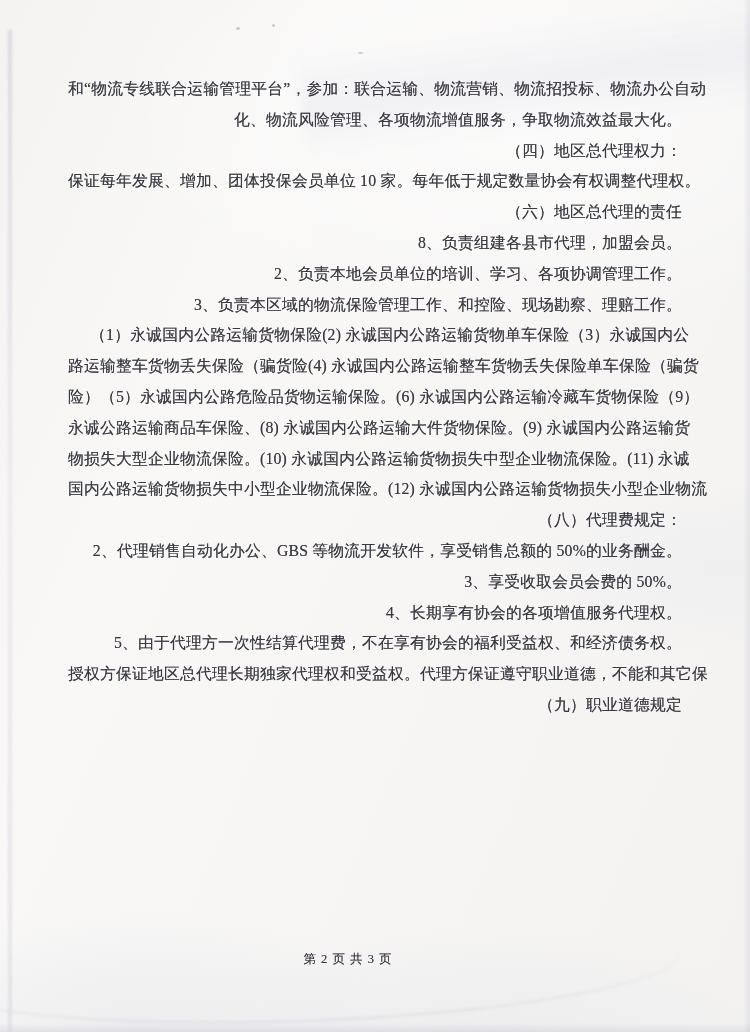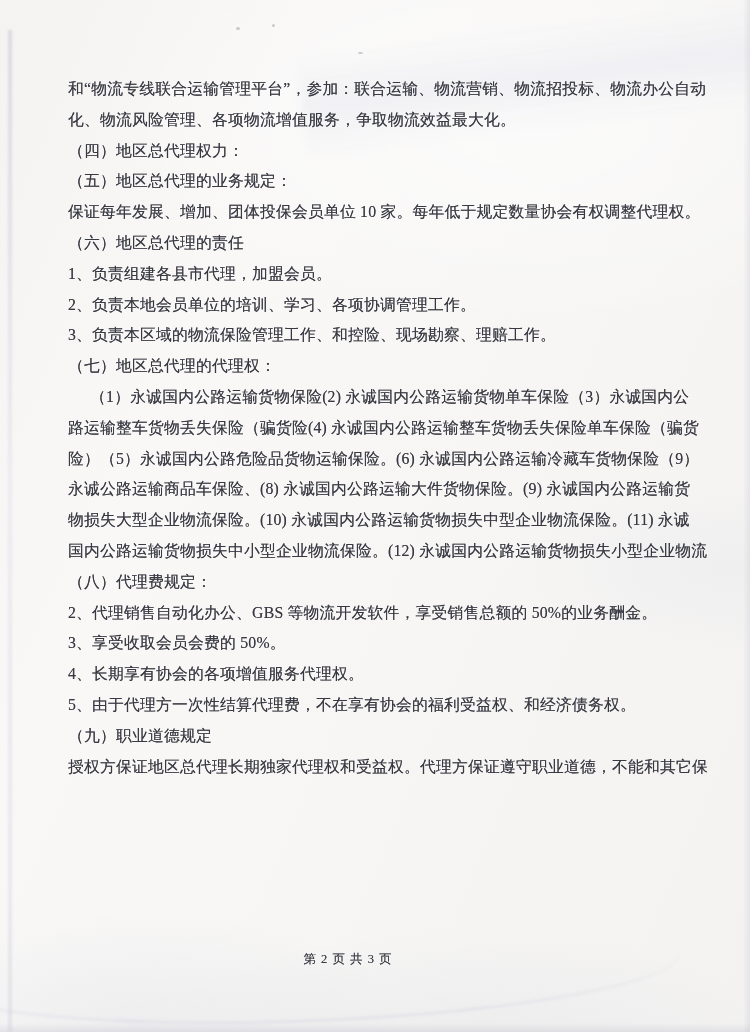--- a/index.html
+++ b/index.html
@@ -56,21 +56,21 @@
   .content{
     position:absolute;left:68px;top:74px;width:614px;
     color:var(--ink);
     font-size:15.8px;
     letter-spacing:.2px;
     text-shadow:0 0 .5px rgba(56,57,66,.65);
   }
   .ln{
     line-height:30.8px;height:30.8px;
     white-space:nowrap;
-    text-align:left;
+    text-align:right;
   }
   .ln.j{ text-align:justify; text-align-last:justify; }
   .ln.ind-a{ text-indent:2.5em; }
   .ln.ind-b{ text-indent:2em; }
   .ln.ind-c{ text-indent:1.4em; }
 
   .footer{
     position:absolute;top:951px;left:-27px;width:750px;
     text-align:center;
     color:var(--ink);
@@ -88,36 +88,34 @@
   <div class="edge-right"></div>
   <div class="edge-bottom"></div>
   <div class="speck s1"></div>
   <div class="speck s2"></div>
   <div class="speck s3"></div>
 
   <div class="content">
     <div class="ln j">和“物流专线联合运输管理平台”，参加：联合运输、物流营销、物流招投标、物流办公自动</div>
     <div class="ln">化、物流风险管理、各项物流增值服务，争取物流效益最大化。</div>
     <div class="ln">（四）地区总代理权力：</div>
-    <div class="ln">（五）地区总代理的业务规定：</div>
     <div class="ln j">保证每年发展、增加、团体投保会员单位 10 家。每年低于规定数量协会有权调整代理权。</div>
     <div class="ln">（六）地区总代理的责任</div>
-    <div class="ln">1、负责组建各县市代理，加盟会员。</div>
+    <div class="ln">8、负责组建各县市代理，加盟会员。</div>
     <div class="ln">2、负责本地会员单位的培训、学习、各项协调管理工作。</div>
     <div class="ln">3、负责本区域的物流保险管理工作、和控险、现场勘察、理赔工作。</div>
-    <div class="ln">（七）地区总代理的代理权：</div>
     <div class="ln j ind-c">（1）永诚国内公路运输货物保险(2) 永诚国内公路运输货物单车保险（3）永诚国内公</div>
     <div class="ln j">路运输整车货物丢失保险（骗货险(4) 永诚国内公路运输整车货物丢失保险单车保险（骗货</div>
     <div class="ln j">险）（5）永诚国内公路危险品货物运输保险。(6) 永诚国内公路运输冷藏车货物保险（9）</div>
     <div class="ln j">永诚公路运输商品车保险、(8) 永诚国内公路运输大件货物保险。(9) 永诚国内公路运输货</div>
     <div class="ln j">物损失大型企业物流保险。(10) 永诚国内公路运输货物损失中型企业物流保险。(11) 永诚</div>
     <div class="ln j">国内公路运输货物损失中小型企业物流保险。(12) 永诚国内公路运输货物损失小型企业物流</div>
     <div class="ln">（八）代理费规定：</div>
     <div class="ln">2、代理销售自动化办公、GBS 等物流开发软件，享受销售总额的 50%的业务酬金。</div>
     <div class="ln">3、享受收取会员会费的 50%。</div>
     <div class="ln">4、长期享有协会的各项增值服务代理权。</div>
     <div class="ln">5、由于代理方一次性结算代理费，不在享有协会的福利受益权、和经济债务权。</div>
+    <div class="ln j">授权方保证地区总代理长期独家代理权和受益权。代理方保证遵守职业道德，不能和其它保</div>
     <div class="ln">（九）职业道德规定</div>
-    <div class="ln j">授权方保证地区总代理长期独家代理权和受益权。代理方保证遵守职业道德，不能和其它保</div>
   </div>
 
   <div class="footer">第 2 页 共 3 页</div>
 </div>
 
 </body></html>

